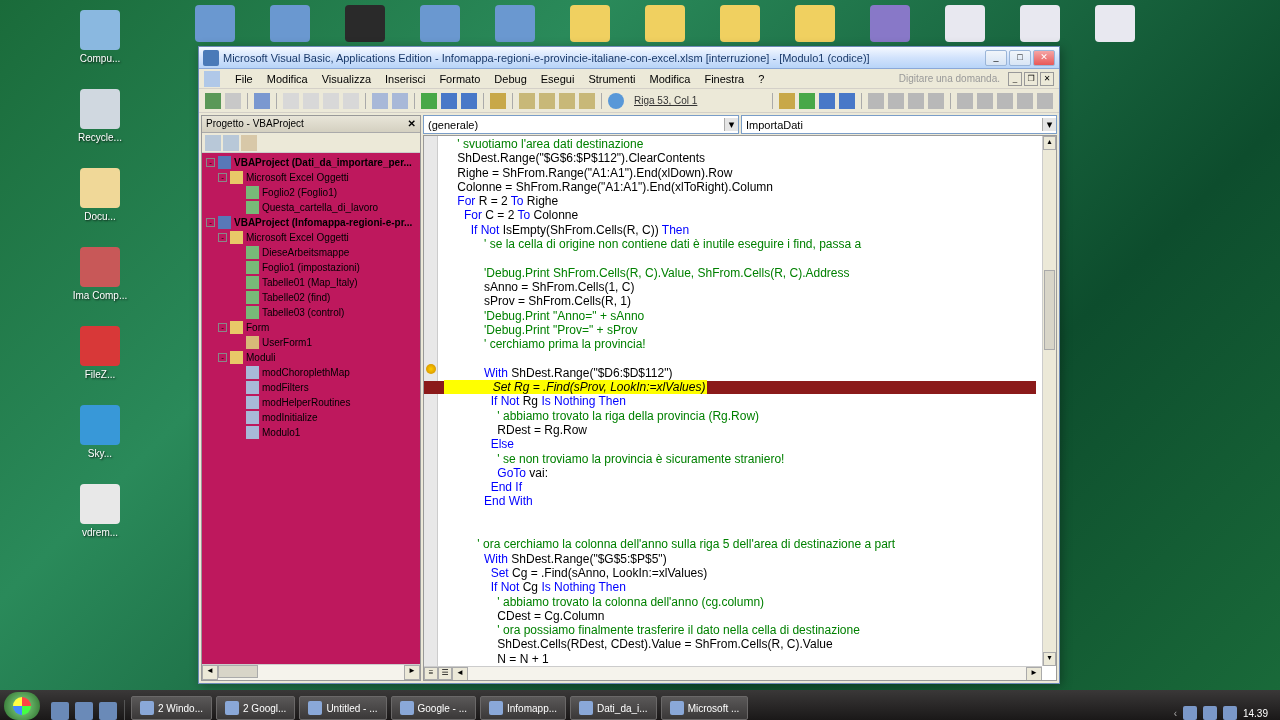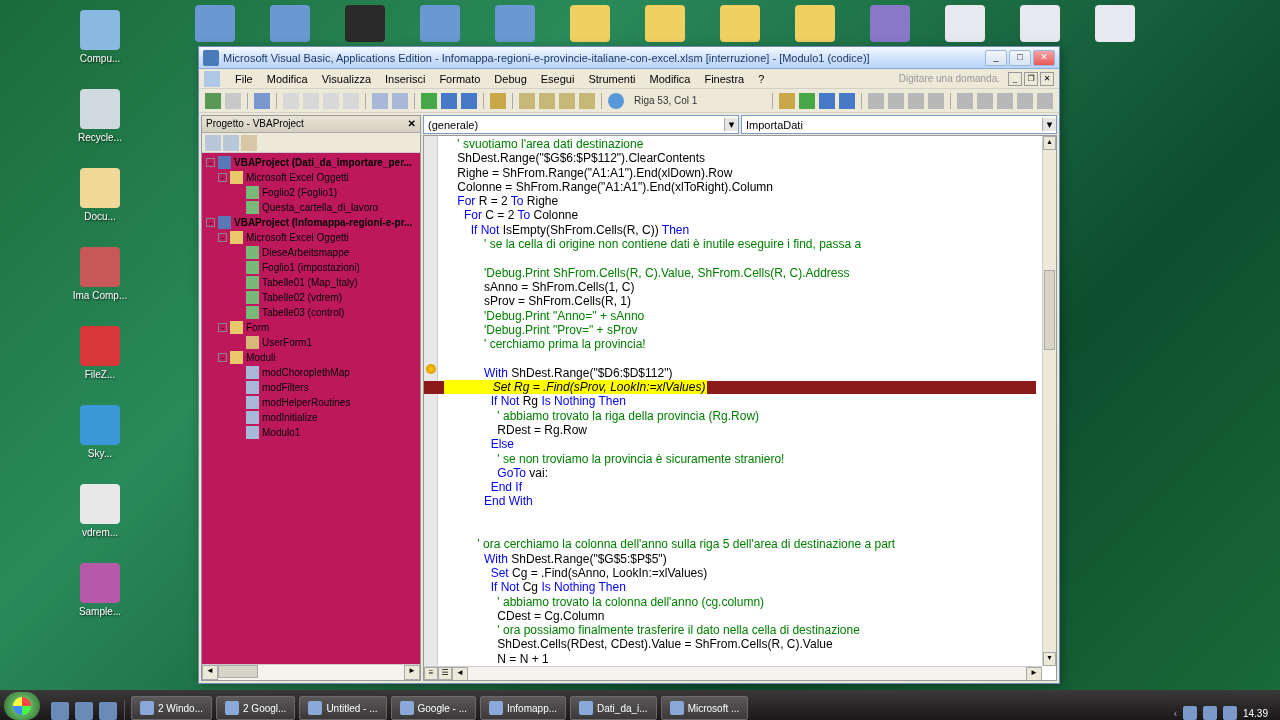--- a/index.html
+++ b/index.html
@@ -25,21 +25,21 @@
 .menubar { height: 20px; background: #ece9d8; display: flex; align-items: center; padding: 0 5px; font-size: 11px; border-bottom: 1px solid #d4d0c8; }
 .menubar .icon-small { width: 16px; height: 16px; background: #b0c8e8; margin-right: 8px; }
 .menu-item { padding: 2px 7px; cursor: pointer; }
 .help-box { margin-left: auto; font-size: 10px; color: #999; padding-right: 8px; }
 .mdi-controls { display: flex; gap: 2px; }
 .mdi-btn { width: 14px; height: 14px; border: 1px solid #999; font-size: 8px; text-align: center; line-height: 12px; background: #ece9d8; cursor: pointer; }
 
 .toolbars { height: 24px; background: #ece9d8; display: flex; align-items: center; padding: 0 4px; border-bottom: 1px solid #d4d0c8; }
 .tb-icon { width: 16px; height: 16px; margin: 0 2px; cursor: pointer; display: inline-block; }
 .tb-sep { width: 1px; height: 16px; background: #aaa; margin: 0 4px; }
-.tb-status { font-size: 10px; color: #333; padding: 0 8px; }
+.tb-status { font-size: 10px; color: #333; padding: 0 8px; text-decoration: underline; }
 
 .main-area { flex: 1; display: flex; overflow: hidden; }
 
 .project-panel { width: 220px; background: #be185d; border: 1px solid #999; display: flex; flex-direction: column; margin: 2px; }
 .panel-header { height: 17px; background: linear-gradient(180deg, #e8e5d8, #d4d0c0); font-size: 10px; padding: 2px 4px; border-bottom: 1px solid #aaa; display: flex; justify-content: space-between; }
 .panel-header .x { cursor: pointer; font-weight: bold; }
 .panel-toolbar { height: 20px; background: #ece9d8; border-bottom: 1px solid #ccc; display: flex; padding: 2px; }
 .panel-toolbar .tb-icon { width: 16px; height: 16px; margin: 0 1px; }
 .tree { flex: 1; font-size: 10px; padding: 2px; overflow: auto; }
 .tree-item { white-space: nowrap; padding: 1px 2px; cursor: pointer; display: flex; align-items: center; }
@@ -103,24 +103,20 @@
       <div class="icon-box" style="background:#d83838"></div>
       <span class="label">FileZ...</span>
     </div>
   <div class="desktop-icon">
       <div class="icon-box" style="background:#3898d8"></div>
       <span class="label">Sky...</span>
     </div>
   <div class="desktop-icon">
       <div class="icon-box" style="background:#e8e8e8"></div>
       <span class="label">vdrem...</span>
-    </div>
-  <div class="desktop-icon">
-      <div class="icon-box" style="background:#b858a8"></div>
-      <span class="label">Sample...</span>
     </div>
 </div>
 
 <div class="top-icons">
   <div class="desktop-icon">
       <div class="icon-box" style="background:#6a98d0"></div>
     </div>
   <div class="desktop-icon">
       <div class="icon-box" style="background:#6a98d0"></div>
     </div>
@@ -286,21 +282,21 @@
         <div class="tree-item" style="padding-left:42px">
             <span class="tree-icon" style="background:#78b878"></span>
             <span>Foglio1 (impostazioni)</span>
           </div>
         <div class="tree-item" style="padding-left:42px">
             <span class="tree-icon" style="background:#78b878"></span>
             <span>Tabelle01 (Map_Italy)</span>
           </div>
         <div class="tree-item" style="padding-left:42px">
             <span class="tree-icon" style="background:#78b878"></span>
-            <span>Tabelle02 (vdrem)</span>
+            <span>Tabelle02 (find)</span>
           </div>
         <div class="tree-item" style="padding-left:42px">
             <span class="tree-icon" style="background:#78b878"></span>
             <span>Tabelle03 (control)</span>
           </div>
         <div class="tree-item" style="padding-left:14px">
             <span class="expander">-</span>
             <span class="tree-icon" style="background:#e8c868"></span>
             <span>Form</span>
           </div>

